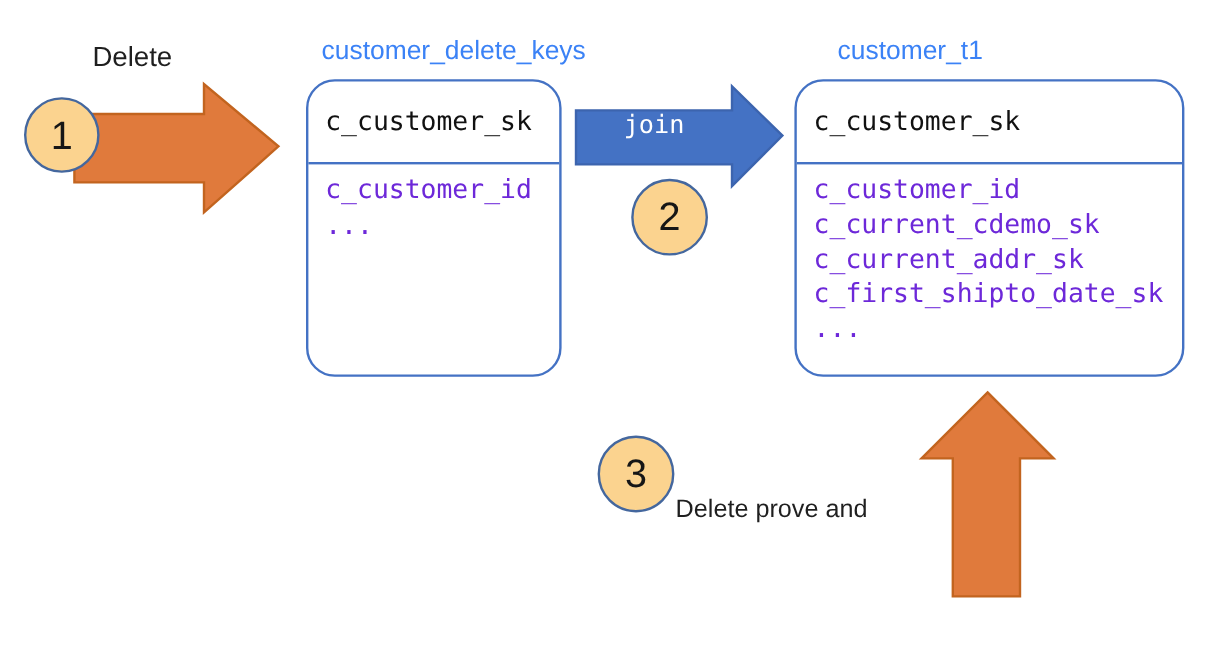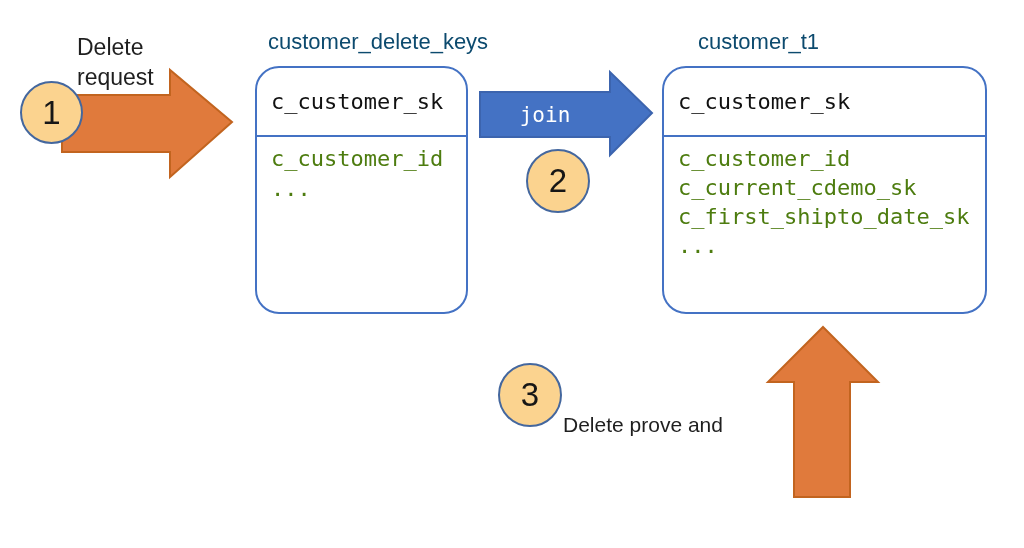--- a/index.html
+++ b/index.html
@@ -35,21 +35,21 @@
   .free-label {
     position: absolute;
     color: #1F1F1F;
     font-size: 23px;
     line-height: 30px;
     white-space: nowrap;
   }
   .free-label div { white-space: nowrap; }
   .table-title {
     position: absolute;
-    color: #0c4a6e;
+    color: #3b82f6;
     font-size: 22px;
     white-space: nowrap;
   }
   .table-box {
     position: absolute;
     border: 2px solid #4472C4;
     border-radius: 24px;
     background: #ffffff;
     box-sizing: border-box;
     display: flex;
@@ -63,29 +63,28 @@
     padding-left: 14px;
     font-family: "DejaVu Sans Mono", monospace;
     font-size: 22px;
     color: #111111;
     box-sizing: border-box;
   }
   .table-body {
     padding: 7px 14px;
     font-family: "DejaVu Sans Mono", monospace;
     font-size: 22px;
-    color: #4d7c0f;
+    color: #6d28d9;
   }
   .table-row { line-height: 29px; white-space: nowrap; }
   .join-label-wrap {
     position: absolute;
     left: 480px; top: 92px;
     width: 130px; height: 46px;
     display: flex;
-    align-items: center;
     justify-content: center;
   }
   .join-label {
     font-family: "DejaVu Sans Mono", monospace;
     font-size: 21px;
     color: #ffffff;
   }
   .label-small {
     font-size: 21px;
     line-height: 29px;
@@ -97,21 +96,20 @@
 <div id="canvas">
 
   <svg id="arrow-layer" viewBox="0 0 1024 548" xmlns="http://www.w3.org/2000/svg">
     <polygon points="62,95 170,95 170,70 232,122 170,177 170,152 62,152" fill="#E07A3C" stroke="#C2641F" stroke-width="2"></polygon>
     <polygon points="480,92 610,92 610,72 652,113 610,155 610,137 480,137" fill="#4472C4" stroke="#3C64AE" stroke-width="2"></polygon>
     <polygon points="823,327 878,382 850,382 850,497 794,497 794,382 768,382" fill="#E07A3C" stroke="#C2641F" stroke-width="2"></polygon>
   </svg>
 
   <div class="free-label" style="left:77px; top:32px;">
     <div>Delete</div>
-    <div>request</div>
   </div>
   <div class="badge" style="left:20px; top:81px; width:63px; height:63px;">1</div>
 
   <div class="table-title" style="left:268px; top:29px;">customer_delete_keys</div>
   <div class="table-box" style="left:255px; top:66px; width:213px; height:248px;">
     <div class="table-header">c_customer_sk</div>
     <div class="table-body">
       <div class="table-row" style="line-height:30px;">c_customer_id</div>
       <div class="table-row" style="line-height:30px;">...</div>
     </div>
@@ -121,20 +119,21 @@
     <span class="join-label">join</span>
   </div>
   <div class="badge" style="left:526px; top:149px; width:64px; height:64px;">2</div>
 
   <div class="table-title" style="left:698px; top:29px;">customer_t1</div>
   <div class="table-box" style="left:662px; top:66px; width:325px; height:248px;">
     <div class="table-header">c_customer_sk</div>
     <div class="table-body">
       <div class="table-row">c_customer_id</div>
       <div class="table-row">c_current_cdemo_sk</div>
+      <div class="table-row">c_current_addr_sk</div>
       <div class="table-row">c_first_shipto_date_sk</div>
       <div class="table-row">...</div>
     </div>
   </div>
 
   <div class="badge" style="left:498px; top:363px; width:64px; height:64px;">3</div>
   <div class="free-label label-small" style="left:563px; top:410px;">
     <div>Delete prove and</div>
   </div>
 

